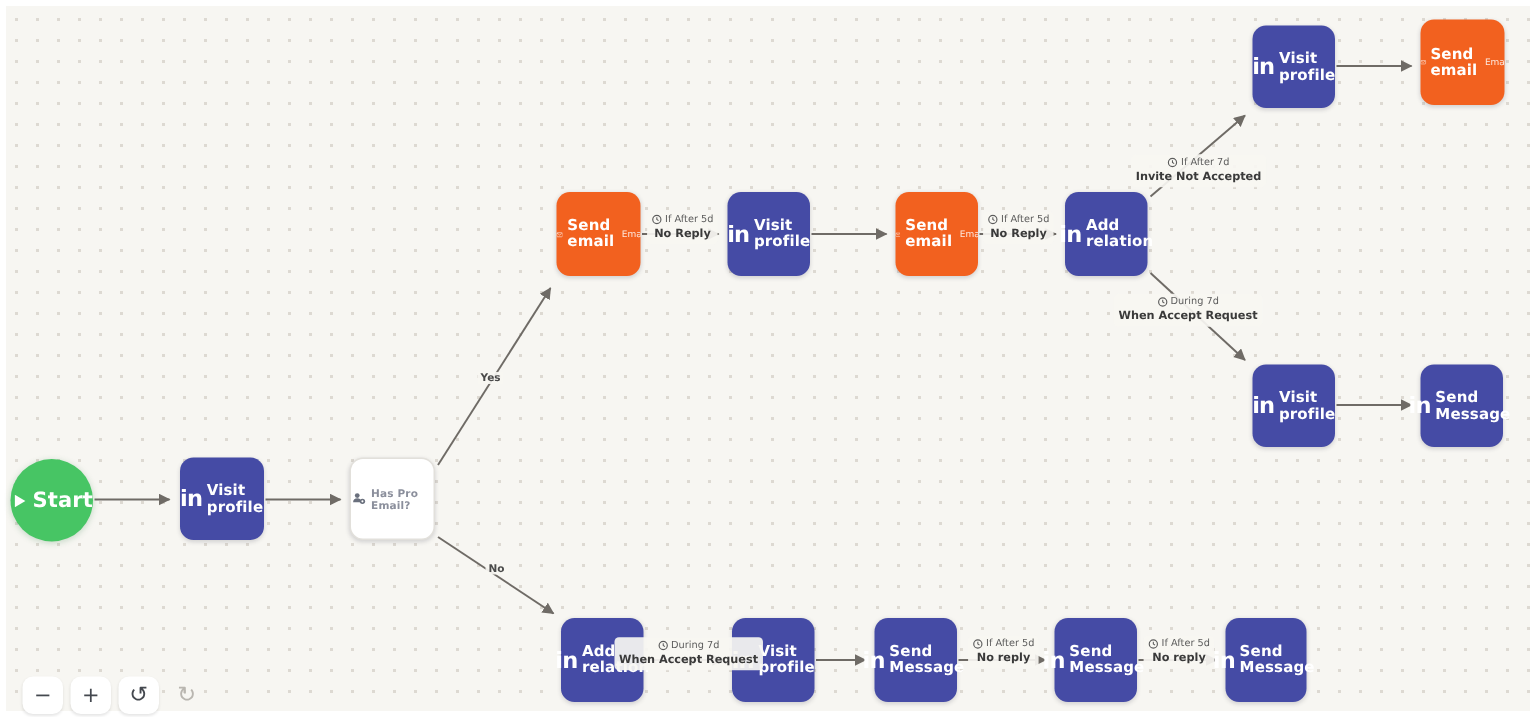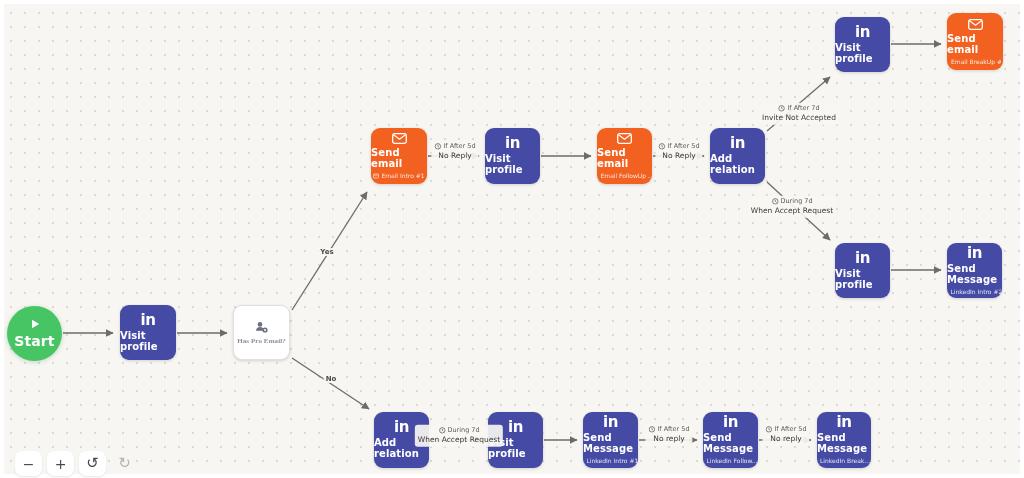--- a/index.html
+++ b/index.html
@@ -3,38 +3,38 @@
 <meta charset="utf-8">
 <style>
   html,body{margin:0;padding:0;width:1024px;height:478px;overflow:hidden;
     font-family:"DejaVu Sans","Liberation Sans",sans-serif;background:#fff;}
   #canvas{position:absolute;left:0;top:0;width:1024px;height:478px;
     background-color:#f7f6f2;
     background-image:radial-gradient(circle,#ddd9d2 1px,transparent 1.2px);
     background-size:14px 14px;background-position:4px 6px;
     box-shadow:inset 0 0 0 4px #fff;}
   #edges{position:absolute;left:0;top:0;width:1024px;height:478px;}
-  .node{position:absolute;border-radius:9px;display:flex;flex-direction:column;
+  .node{position:absolute;border-radius:9px;display:flex;flex-direction:row;
     align-items:center;justify-content:center;gap:3px;color:#fff;
     box-shadow:0 1px 3px rgba(40,40,60,.18);cursor:pointer;box-sizing:border-box;}
   .node.linkedin{background:var(--blue);}
   .node.email{background:var(--orange);}
   .node.condition{background:#fff;border:1px solid #e2e0db;color:#8b8f9c;}
   .node.start{background:var(--green);border-radius:50%;box-shadow:0 1px 4px rgba(40,120,60,.25);}
   .in-logo{font-weight:bold;font-size:15px;line-height:13px;letter-spacing:-.5px;}
   .node-title{font-weight:bold;font-size:10px;letter-spacing:.1px;}
   .node-sub{font-size:6px;opacity:.85;display:flex;align-items:center;gap:2px;
     max-width:52px;white-space:nowrap;overflow:hidden;}
   .condition .node-title{font-size:7px;color:#8b8f9c;}
   .start .node-title{font-size:14px;}
   .edge-label{position:absolute;transform:translate(-50%,-50%);text-align:center;
     background:rgba(247,246,242,.92);padding:1px 3px;border-radius:3px;line-height:1.45;}
   .edge-label .l1{font-size:6.5px;color:#5c5c5c;display:flex;align-items:center;
     justify-content:center;gap:2px;white-space:nowrap;}
-  .edge-label .l2{font-size:7.5px;font-weight:normal;color:#3a3a3a;white-space:nowrap;}
+  .edge-label .l2{font-size:7.5px;font-weight:bold;color:#3a3a3a;white-space:nowrap;}
   .branch-label{position:absolute;transform:translate(-50%,-50%);font-size:7px;
     font-weight:bold;color:#4a4a4a;background:rgba(247,246,242,.92);padding:0 2px;margin-top:12px;}
   .controls{position:absolute;left:15px;top:451px;display:flex;gap:5px;align-items:center;}
   .controls button{width:27px;height:25px;border:none;border-radius:7px;background:#fff;
     color:#44484f;font-size:14px;line-height:1;cursor:pointer;
     box-shadow:0 1px 2px rgba(0,0,0,.10);font-family:inherit;padding:0;}
   .controls button.undo{font-size:15px;}
   .controls button.redo{background:transparent;box-shadow:none;color:#b9b6b0;font-size:15px;}
 </style>
 </head>
@@ -69,21 +69,21 @@
       <div class="node start" style="left: 7px; top: 306px; width: 55px; height: 55px;">
         <svg width="12" height="12" viewBox="0 0 10 10">
           <path d="M2.5 1.5 L8.5 5 L2.5 8.5 Z" fill="#fff"></path>
         </svg>
         <span class="node-title">Start</span>
       </div>
       <div class="node linkedin" style="left: 120px; top: 305px; width: 56px; height: 55px;">
         <span class="in-logo">in</span>
         <span class="node-title">Visit profile</span>
       </div>
-      <div class="node condition" style="left: 233px; top: 305px; width: 57px; height: 55px; font-family: Liberation Serif, serif;">
+      <div class="node condition" style="left: 233px; top: 305px; width: 57px; height: 55px;">
         <svg width="15" height="13" viewBox="0 0 15 13">
           <circle cx="6" cy="3.4" r="2.3" fill="#6a707d"></circle>
           <path d="M2 9.8 c0-2.4 1.8-3.8 4-3.8 s4 1.4 4 3.8" fill="#6a707d"></path>
           <circle cx="11" cy="9" r="2.6" fill="#6a707d"></circle>
           <circle cx="11" cy="9" r="1" fill="#fff"></circle>
         </svg>
         <span class="node-title">Has Pro Email?</span>
       </div>
       <div class="node email" style="left: 371px; top: 128px; width: 56px; height: 56px;">
         <svg width="15" height="11" viewBox="0 0 15 11">

